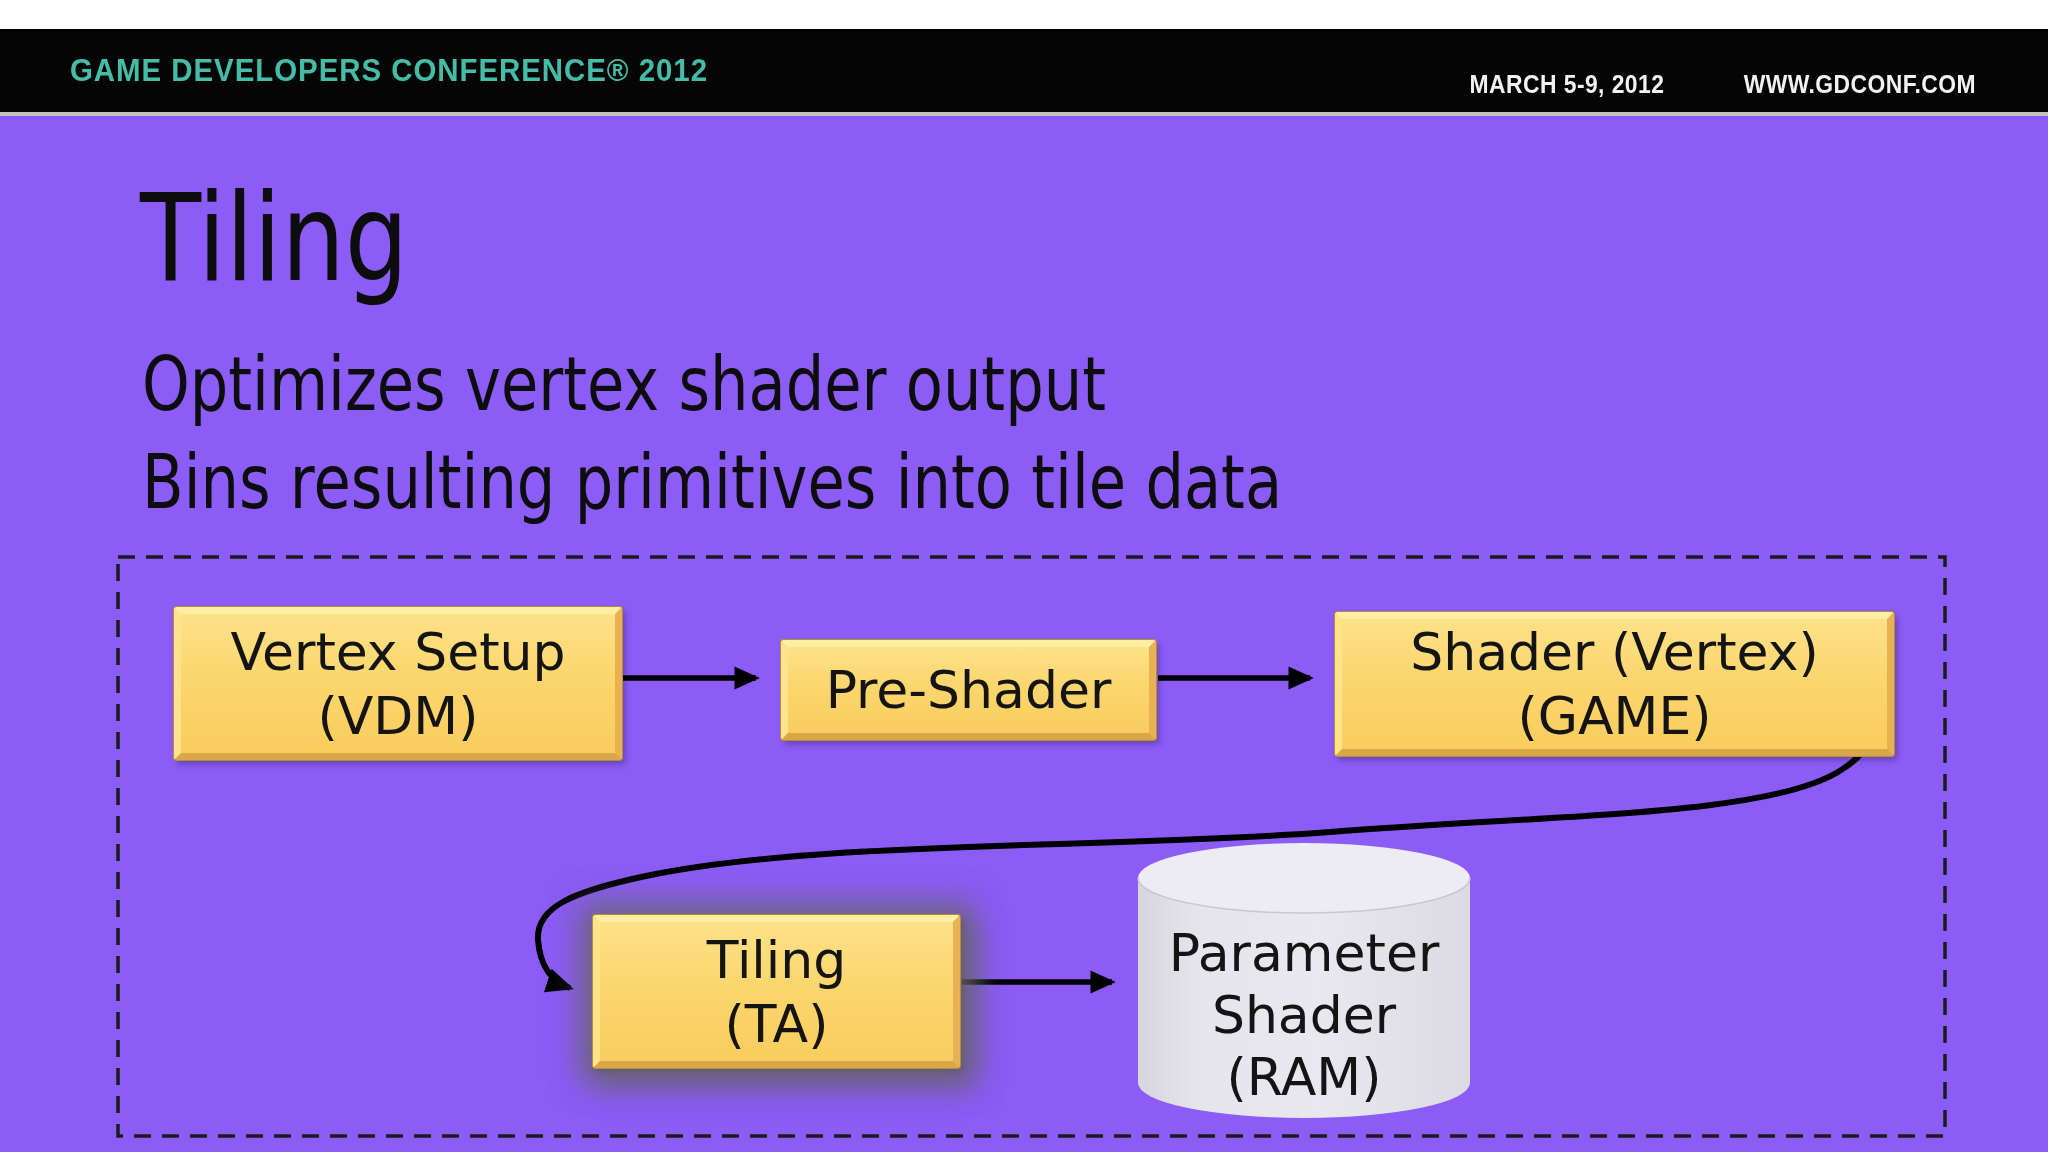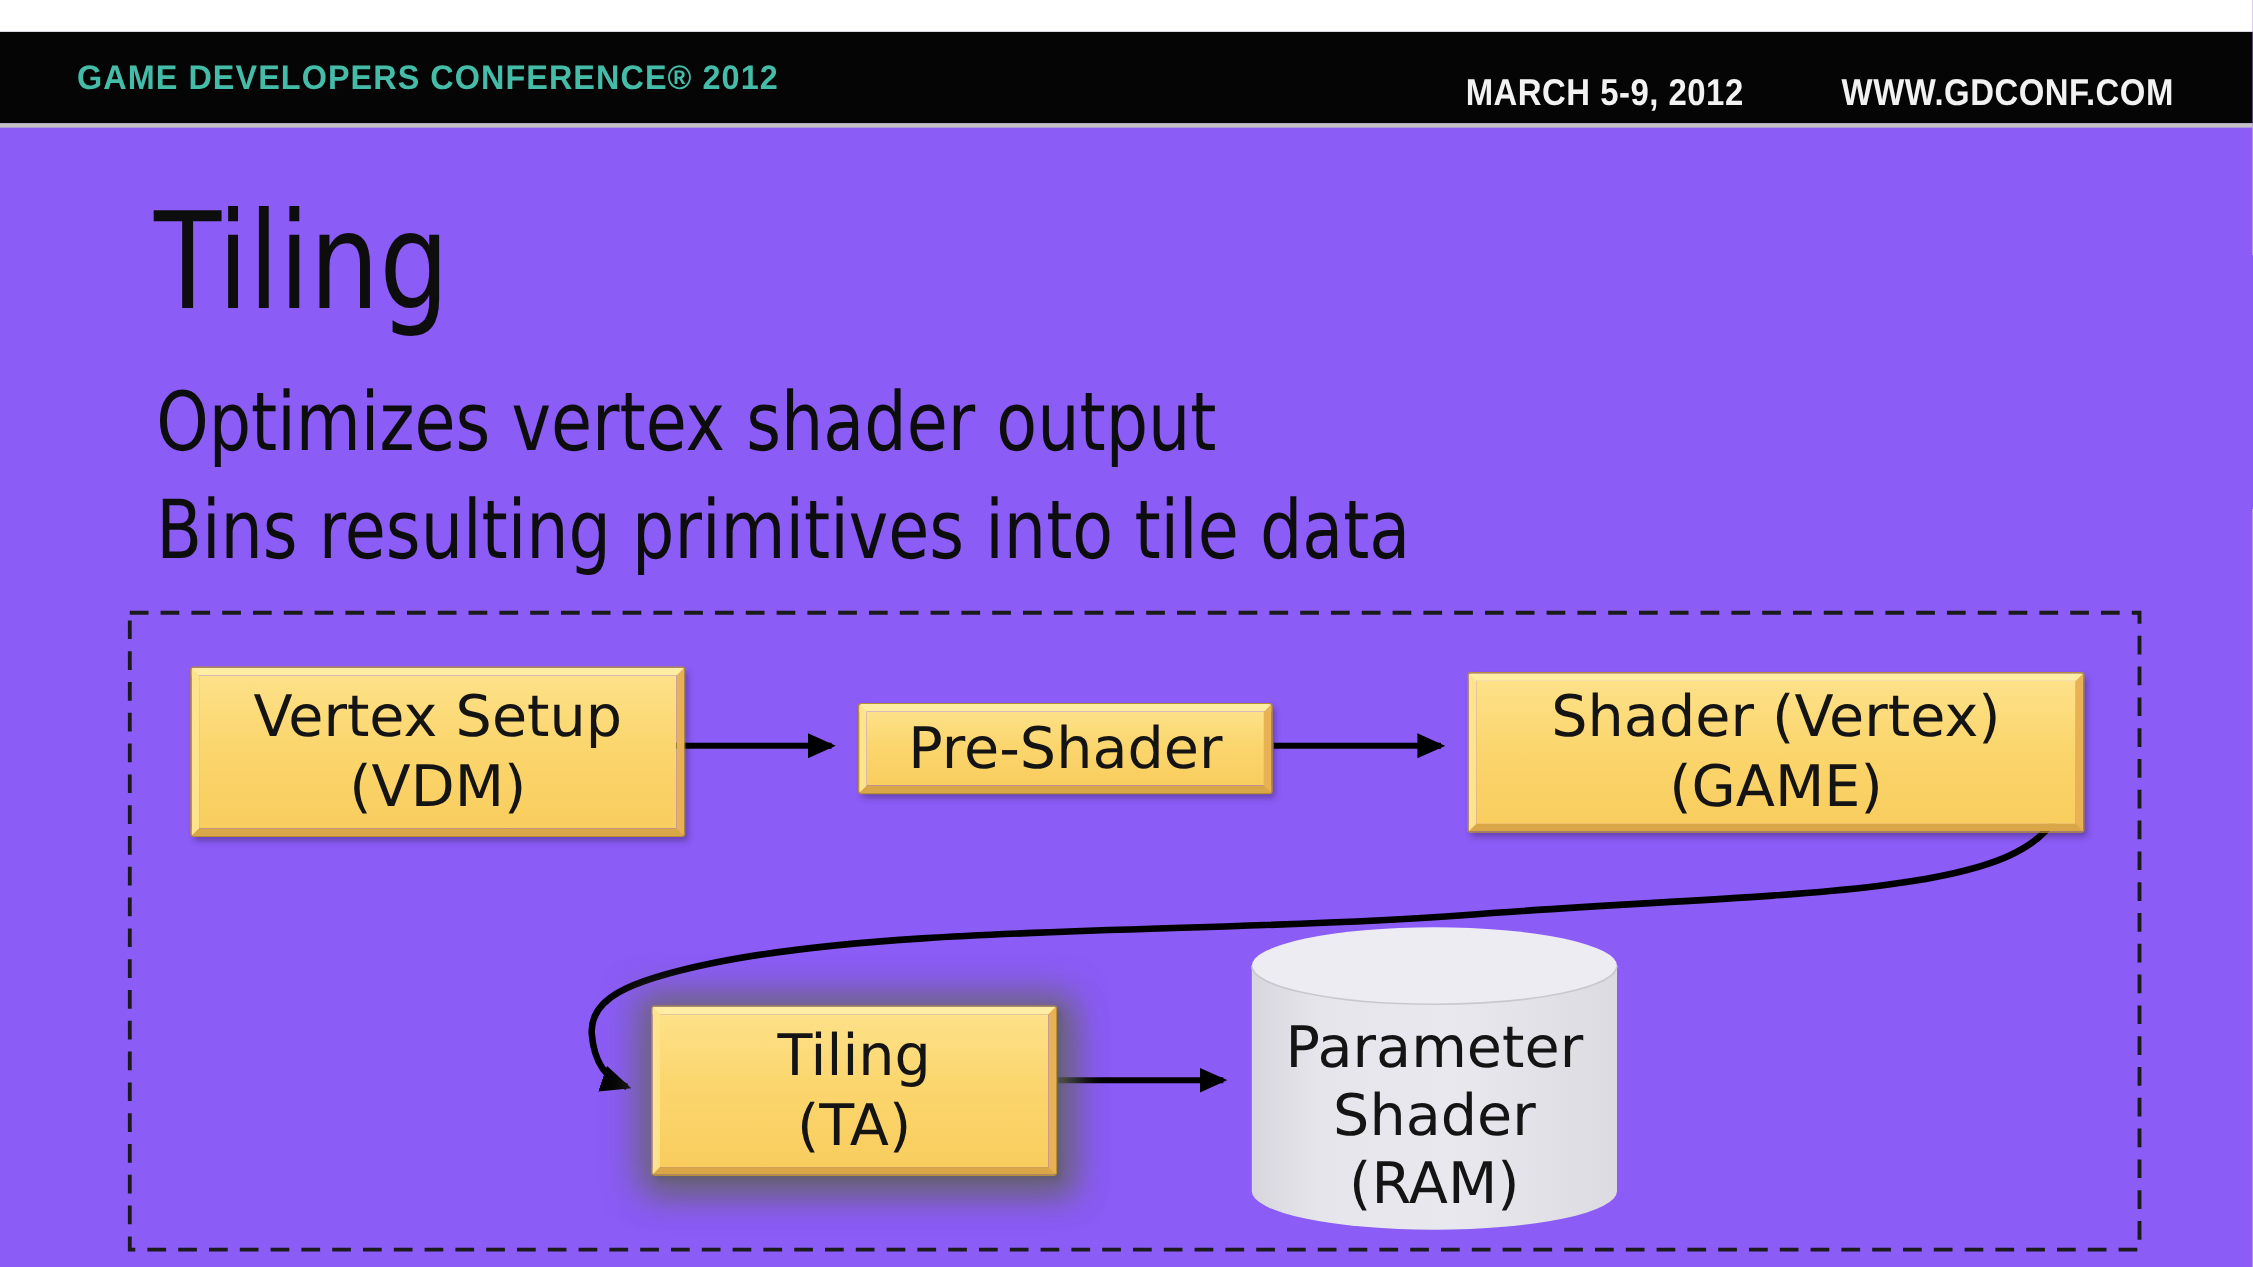--- a/index.html
+++ b/index.html
@@ -22,21 +22,21 @@
     font-family:"Liberation Sans", sans-serif;
   }
   .gdc-brand{
     color:#45bca8;
     font-size:31px;font-weight:800;letter-spacing:1px;
     transform:scaleX(0.95);transform-origin:0 50%;
     white-space:nowrap;
   }
   .gdc-right{
     margin-left:auto;display:flex;gap:48px;align-items:center;
-    color:#f2f2f2;font-weight:800;font-size:34px;letter-spacing:0.5px;
+    color:#f2f2f2;font-weight:800;font-size:26px;letter-spacing:0.5px;
     white-space:nowrap;
     margin-top:28px;
   }
   .gdc-right span{display:inline-block;transform:scaleX(0.88);transform-origin:100% 50%;}
   .gray-line{position:absolute;left:0;top:112px;width:2048px;height:4px;background:#c3c3c3;}
 
   
   .slide-title{
     position:absolute;left:140px;top:168px;
     font-size:122px;line-height:1.15;color:#0d0d0d;
@@ -70,21 +70,21 @@
     font-size:52px;line-height:64px;color:#141414;
     text-align:center;
   }
   .node-box .bline{white-space:nowrap;}
   .node-box.glow{
     box-shadow:0 0 30px 14px rgba(104,104,104,0.72),
                8px 12px 28px 8px rgba(92,92,92,0.55),
                3px 4px 6px rgba(0,0,0,0.3);
   }
   #node-vertex-setup{left:174px;top:607px;width:448px;height:153px;}
-  #node-pre-shader  {left:781px;top:640px;width:375px;height:81px;}
+  #node-pre-shader  {left:781px;top:640px;width:375px;height:100px;}
   #node-shader      {left:1335px;top:612px;width:559px;height:144px;}
   #node-tiling      {left:593px;top:915px;width:367px;height:153px;}
 
   .cyl-label{
     position:absolute;left:1138px;top:922px;width:332px;
     font-size:52px;line-height:62px;text-align:center;color:#141414;
   }
 </style>
 </head>
 <body>

